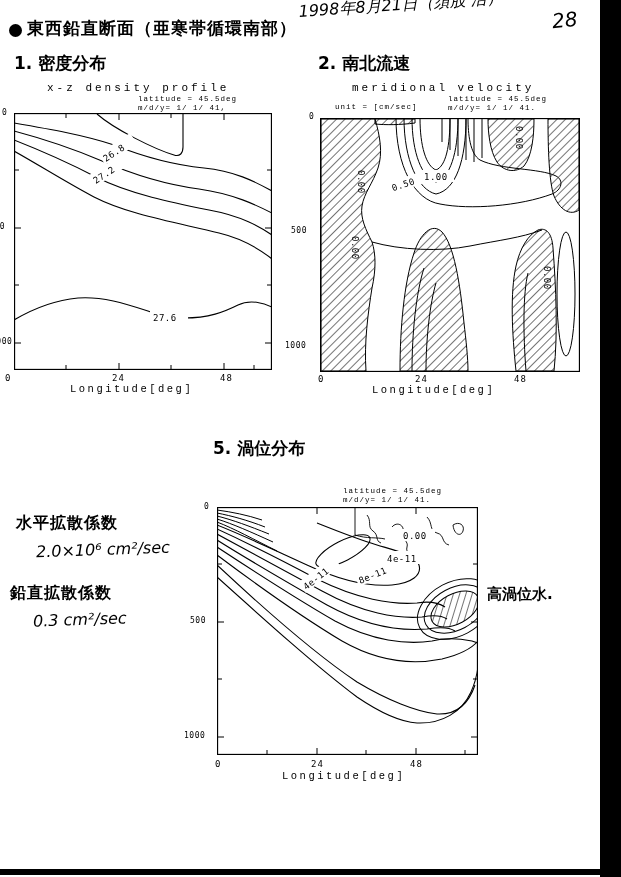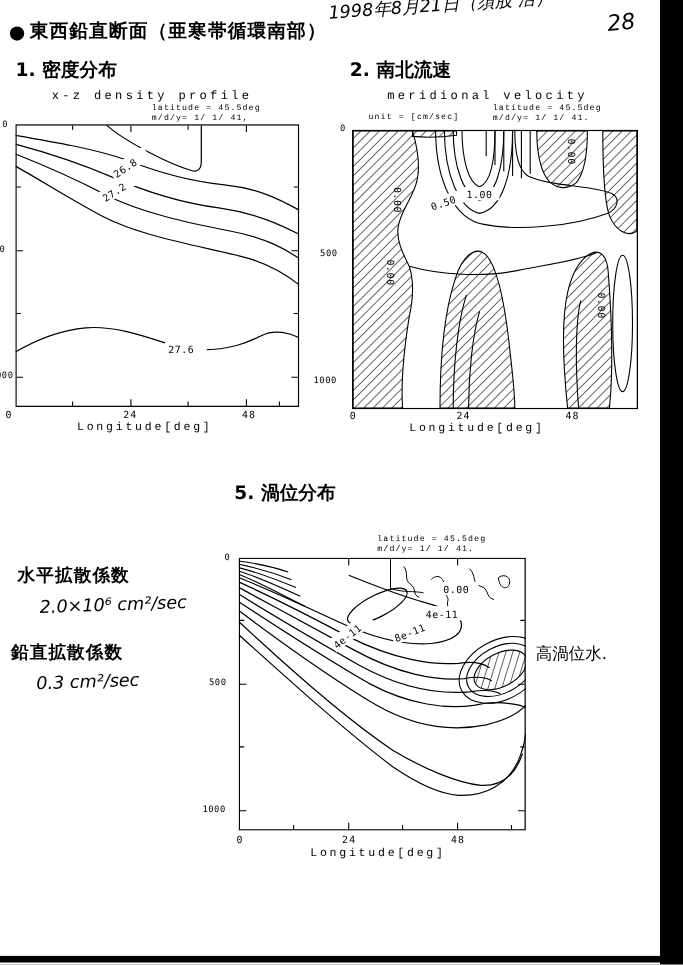--- a/index.html
+++ b/index.html
@@ -201,15 +201,15 @@
 
   <div class="abs tick" style="left:215px;top:759px;">0</div>
   <div class="abs tick" style="left:311px;top:759px;">24</div>
   <div class="abs tick" style="left:410px;top:759px;">48</div>
   <div class="abs dot" style="left:282px;top:770px;font-size:10.5px;letter-spacing:2.5px;">Longitude[deg]</div>
 
   <div class="abs hand" style="left:16px;top:513px;font-size:16px;font-weight:bold;letter-spacing:1px;font-family:Liberation Serif, serif;">水平拡散係数</div>
   <div class="abs hand" style="left:36px;top:540px;font-size:16px;font-style:italic;transform:rotate(-2deg);">2.0×10⁶ cm²/sec</div>
   <div class="abs hand" style="left:10px;top:583px;font-size:16px;font-weight:bold;letter-spacing:1px;">鉛直拡散係数</div>
   <div class="abs hand" style="left:33px;top:610px;font-size:16px;font-style:italic;transform:rotate(-2deg);">0.3 cm²/sec</div>
-  <div class="abs hand" style="left:487px;top:585px;font-size:15px;font-weight:normal;">高渦位水.</div>
+  <div class="abs hand" style="left:487px;top:585px;font-size:15px;font-weight:bold;">高渦位水.</div>
 
 </div>
 
 </body></html>

